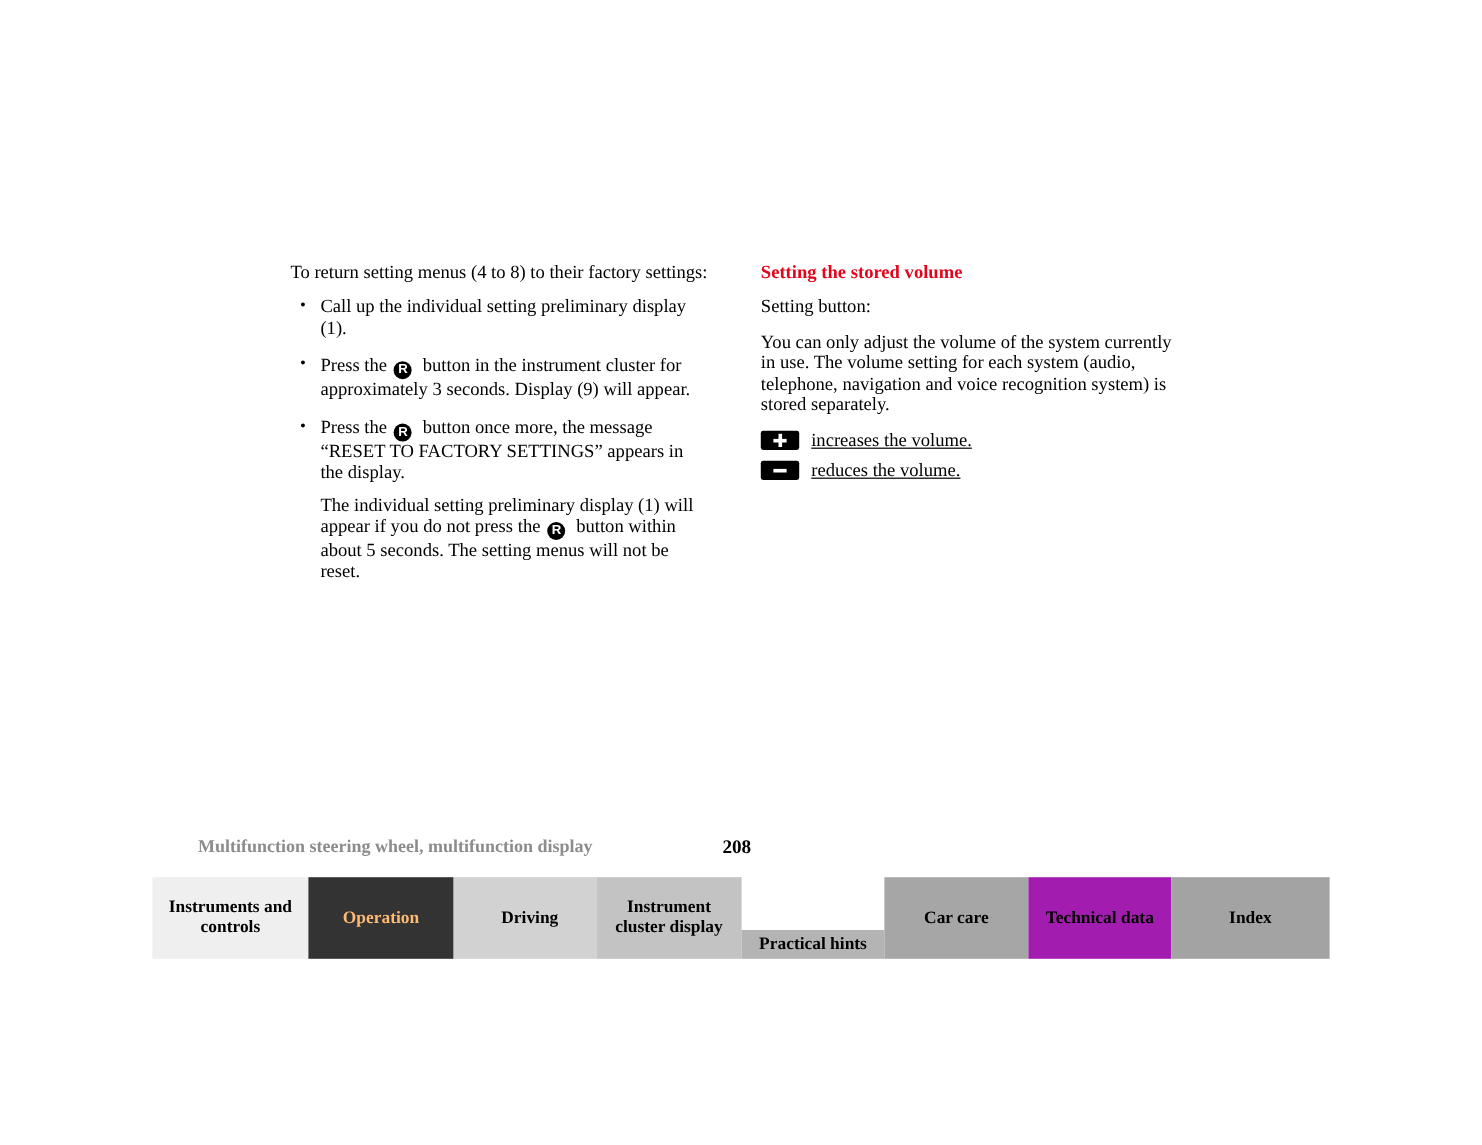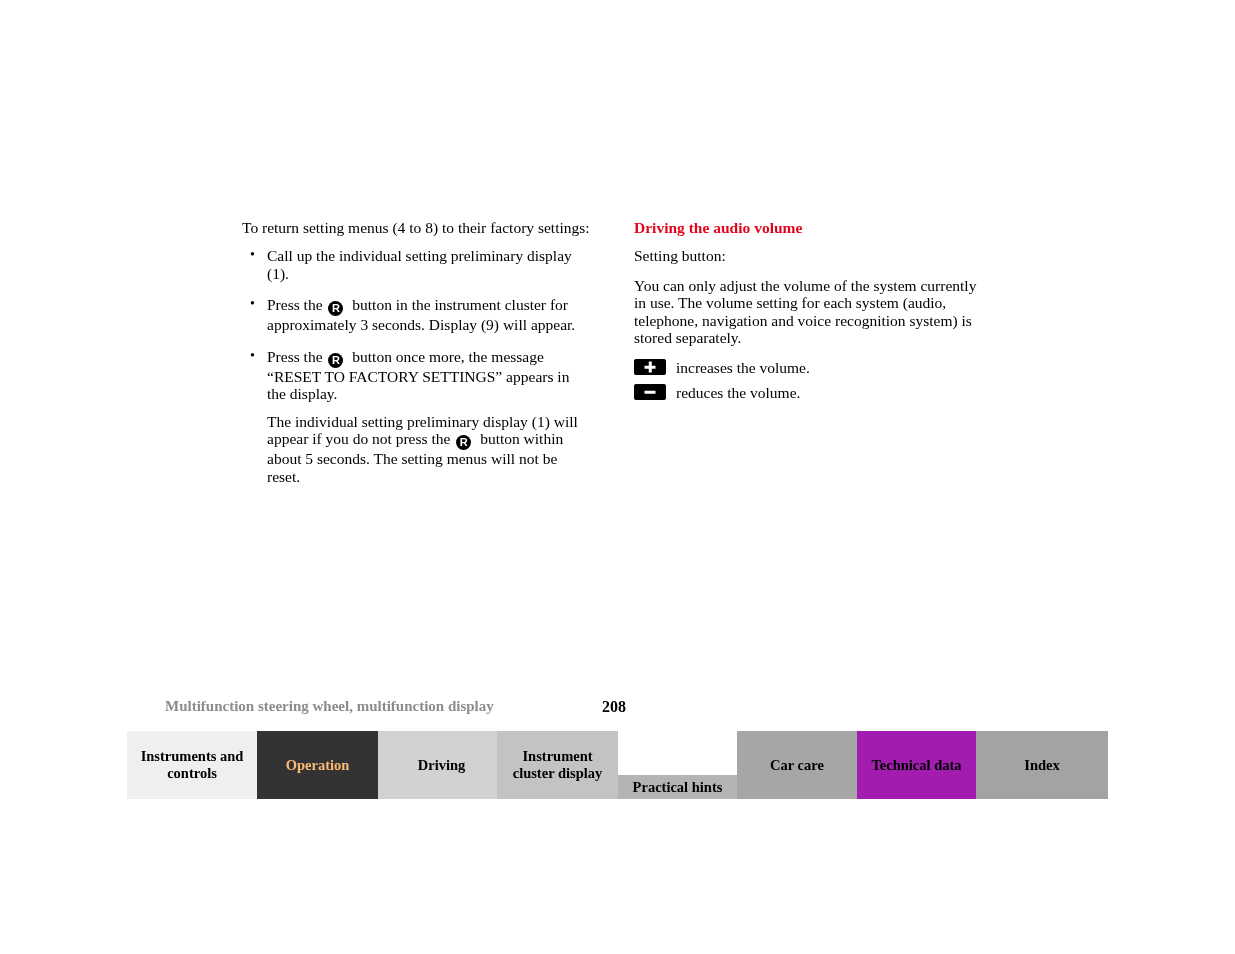--- a/index.html
+++ b/index.html
@@ -122,21 +122,21 @@
   .vol-key .bar-h {
     left: 50%; top: 50%;
     width: 11px; height: 2.5px;
     transform: translate(-50%, -50%);
   }
   .vol-key .bar-v {
     left: 50%; top: 50%;
     width: 2.5px; height: 11px;
     transform: translate(-50%, -50%);
   }
-  .vol-label { font-size: 15.5px; line-height: 17px; }
+  .vol-label { font-size: 15.5px; line-height: 17px; text-decoration: underline; }
 
   
   .footer-line {
     position: absolute;
     left: 165px;
     top: 698px;
     width: 940px;
     height: 20px;
   }
   .footer-title {
@@ -208,21 +208,21 @@
 
     <p class="note">
       <span>The individual setting preliminary display (1) will appear if you do not press the</span>
       <span class="r-icon">R</span>
       <span>button within about 5 seconds. The setting menus will not be reset.</span>
     </p>
   </div>
 
   <div class="col col-right">
 
-    <h2 class="sub-head" style="color: rgb(227, 5, 27);">Driving the audio volume</h2>
+    <h2 class="sub-head" style="color: rgb(227, 5, 27);">Setting the stored volume</h2>
 
     <p class="para tight">Setting button:</p>
 
     <p class="para">You can only adjust the volume of the system currently in use. The volume setting for each system (audio, telephone, navigation and voice recognition system) is stored separately.</p>
 
     <div class="vol-row">
       <span class="vol-key">
         <span class="bar-h"></span>
           <span class="bar-v"></span>
       </span>

